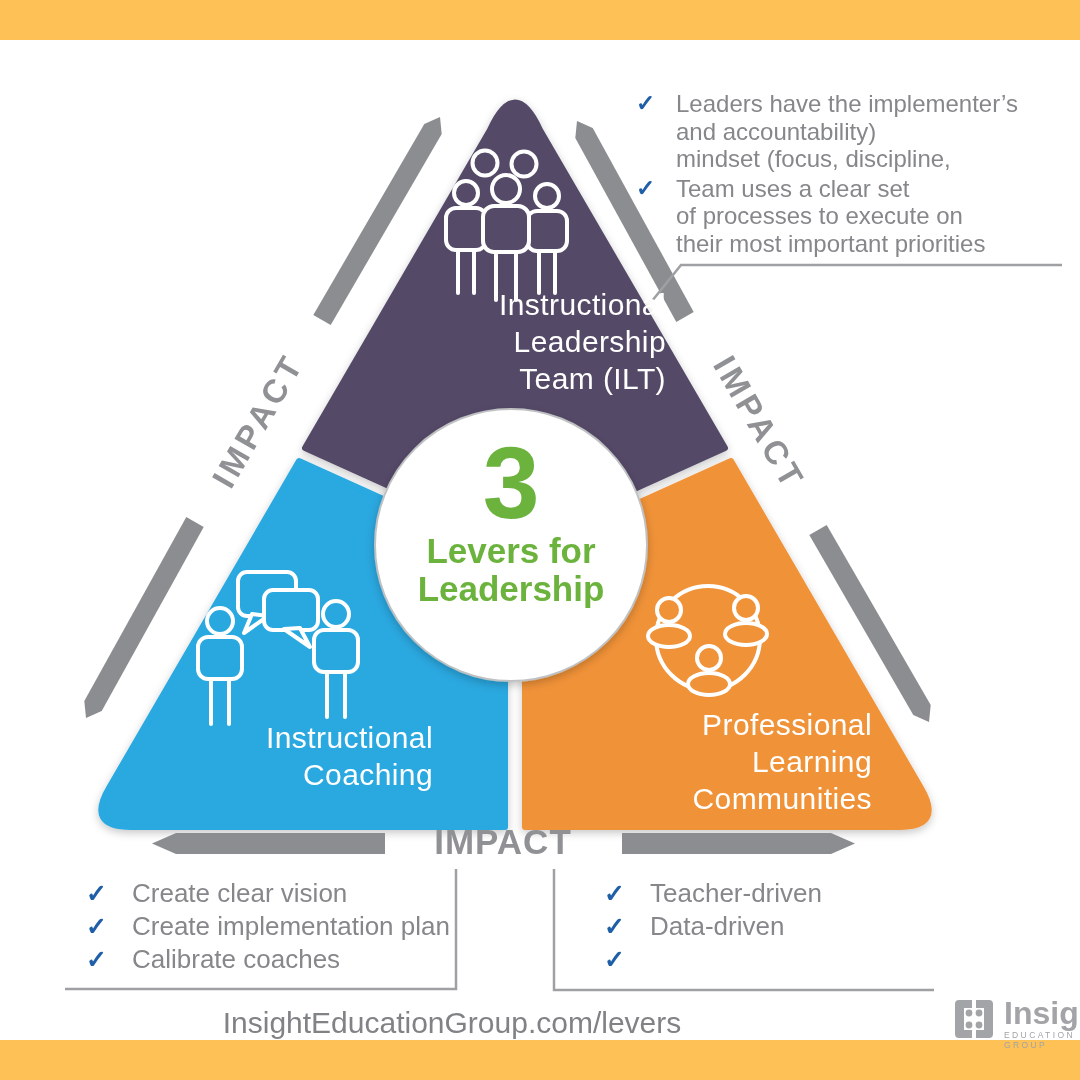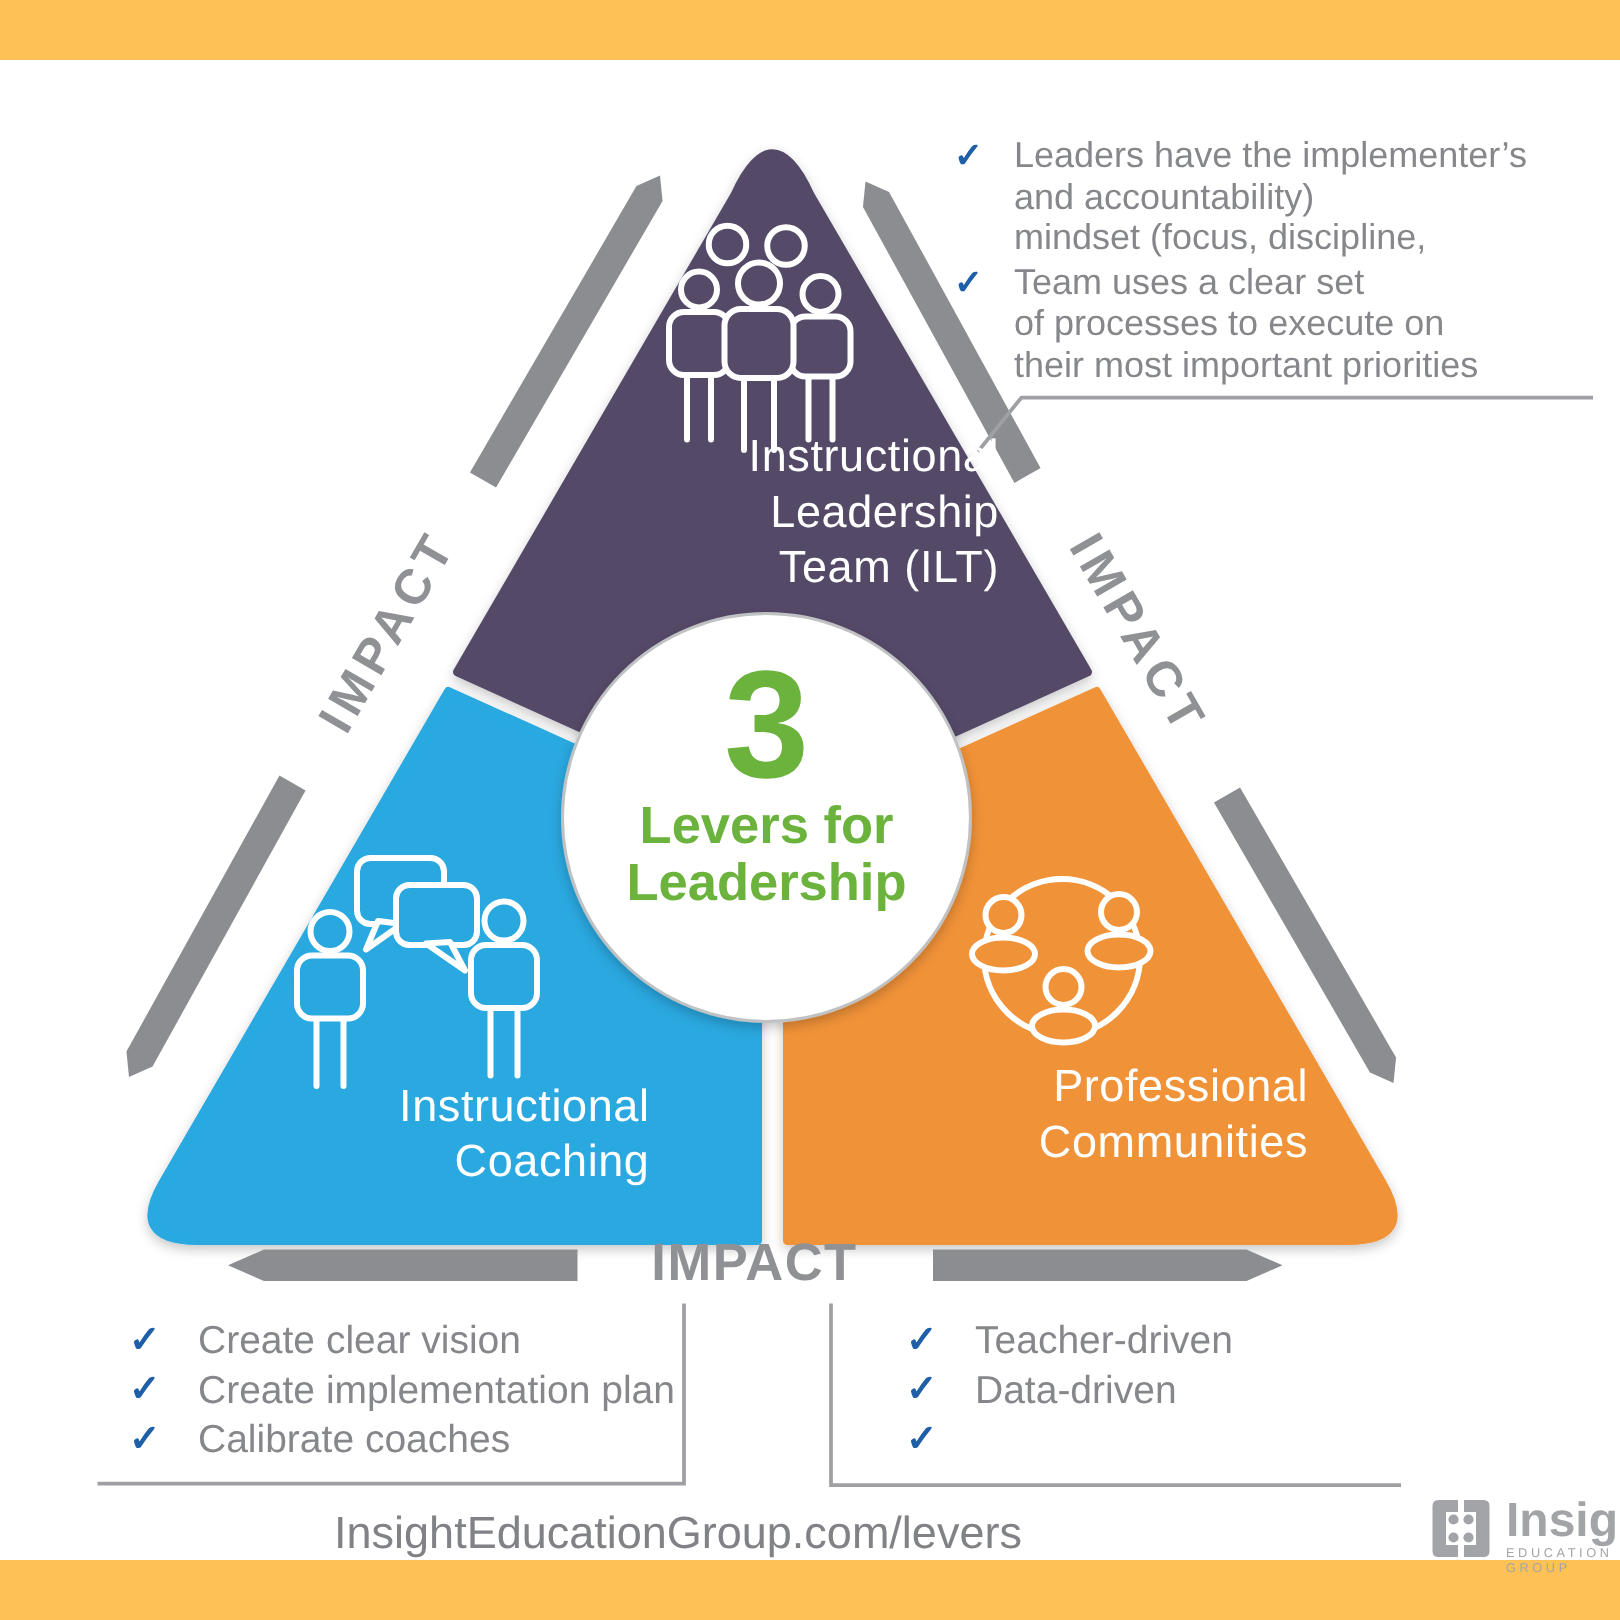--- a/index.html
+++ b/index.html
@@ -138,20 +138,21 @@
     <span class="ln">Instructional</span>
     <span class="ln">Leadership</span>
     <span class="ln">Team (ILT)</span>
   </div>
   <div class="tri-label label-coaching">
     <span class="ln">Instructional</span>
     <span class="ln">Coaching</span>
   </div>
   <div class="tri-label label-plc">
     <span class="ln">Professional</span>
+    <span class="ln">Learning</span>
     <span class="ln">Communities</span>
   </div>
 
   <div class="center-circle-text">
     <div class="big-number">3</div>
     <div class="circle-line">Levers for</div>
     <div class="circle-line">Leadership</div>
   </div>
 
   <div class="impact impact-left">IMPACT</div>

